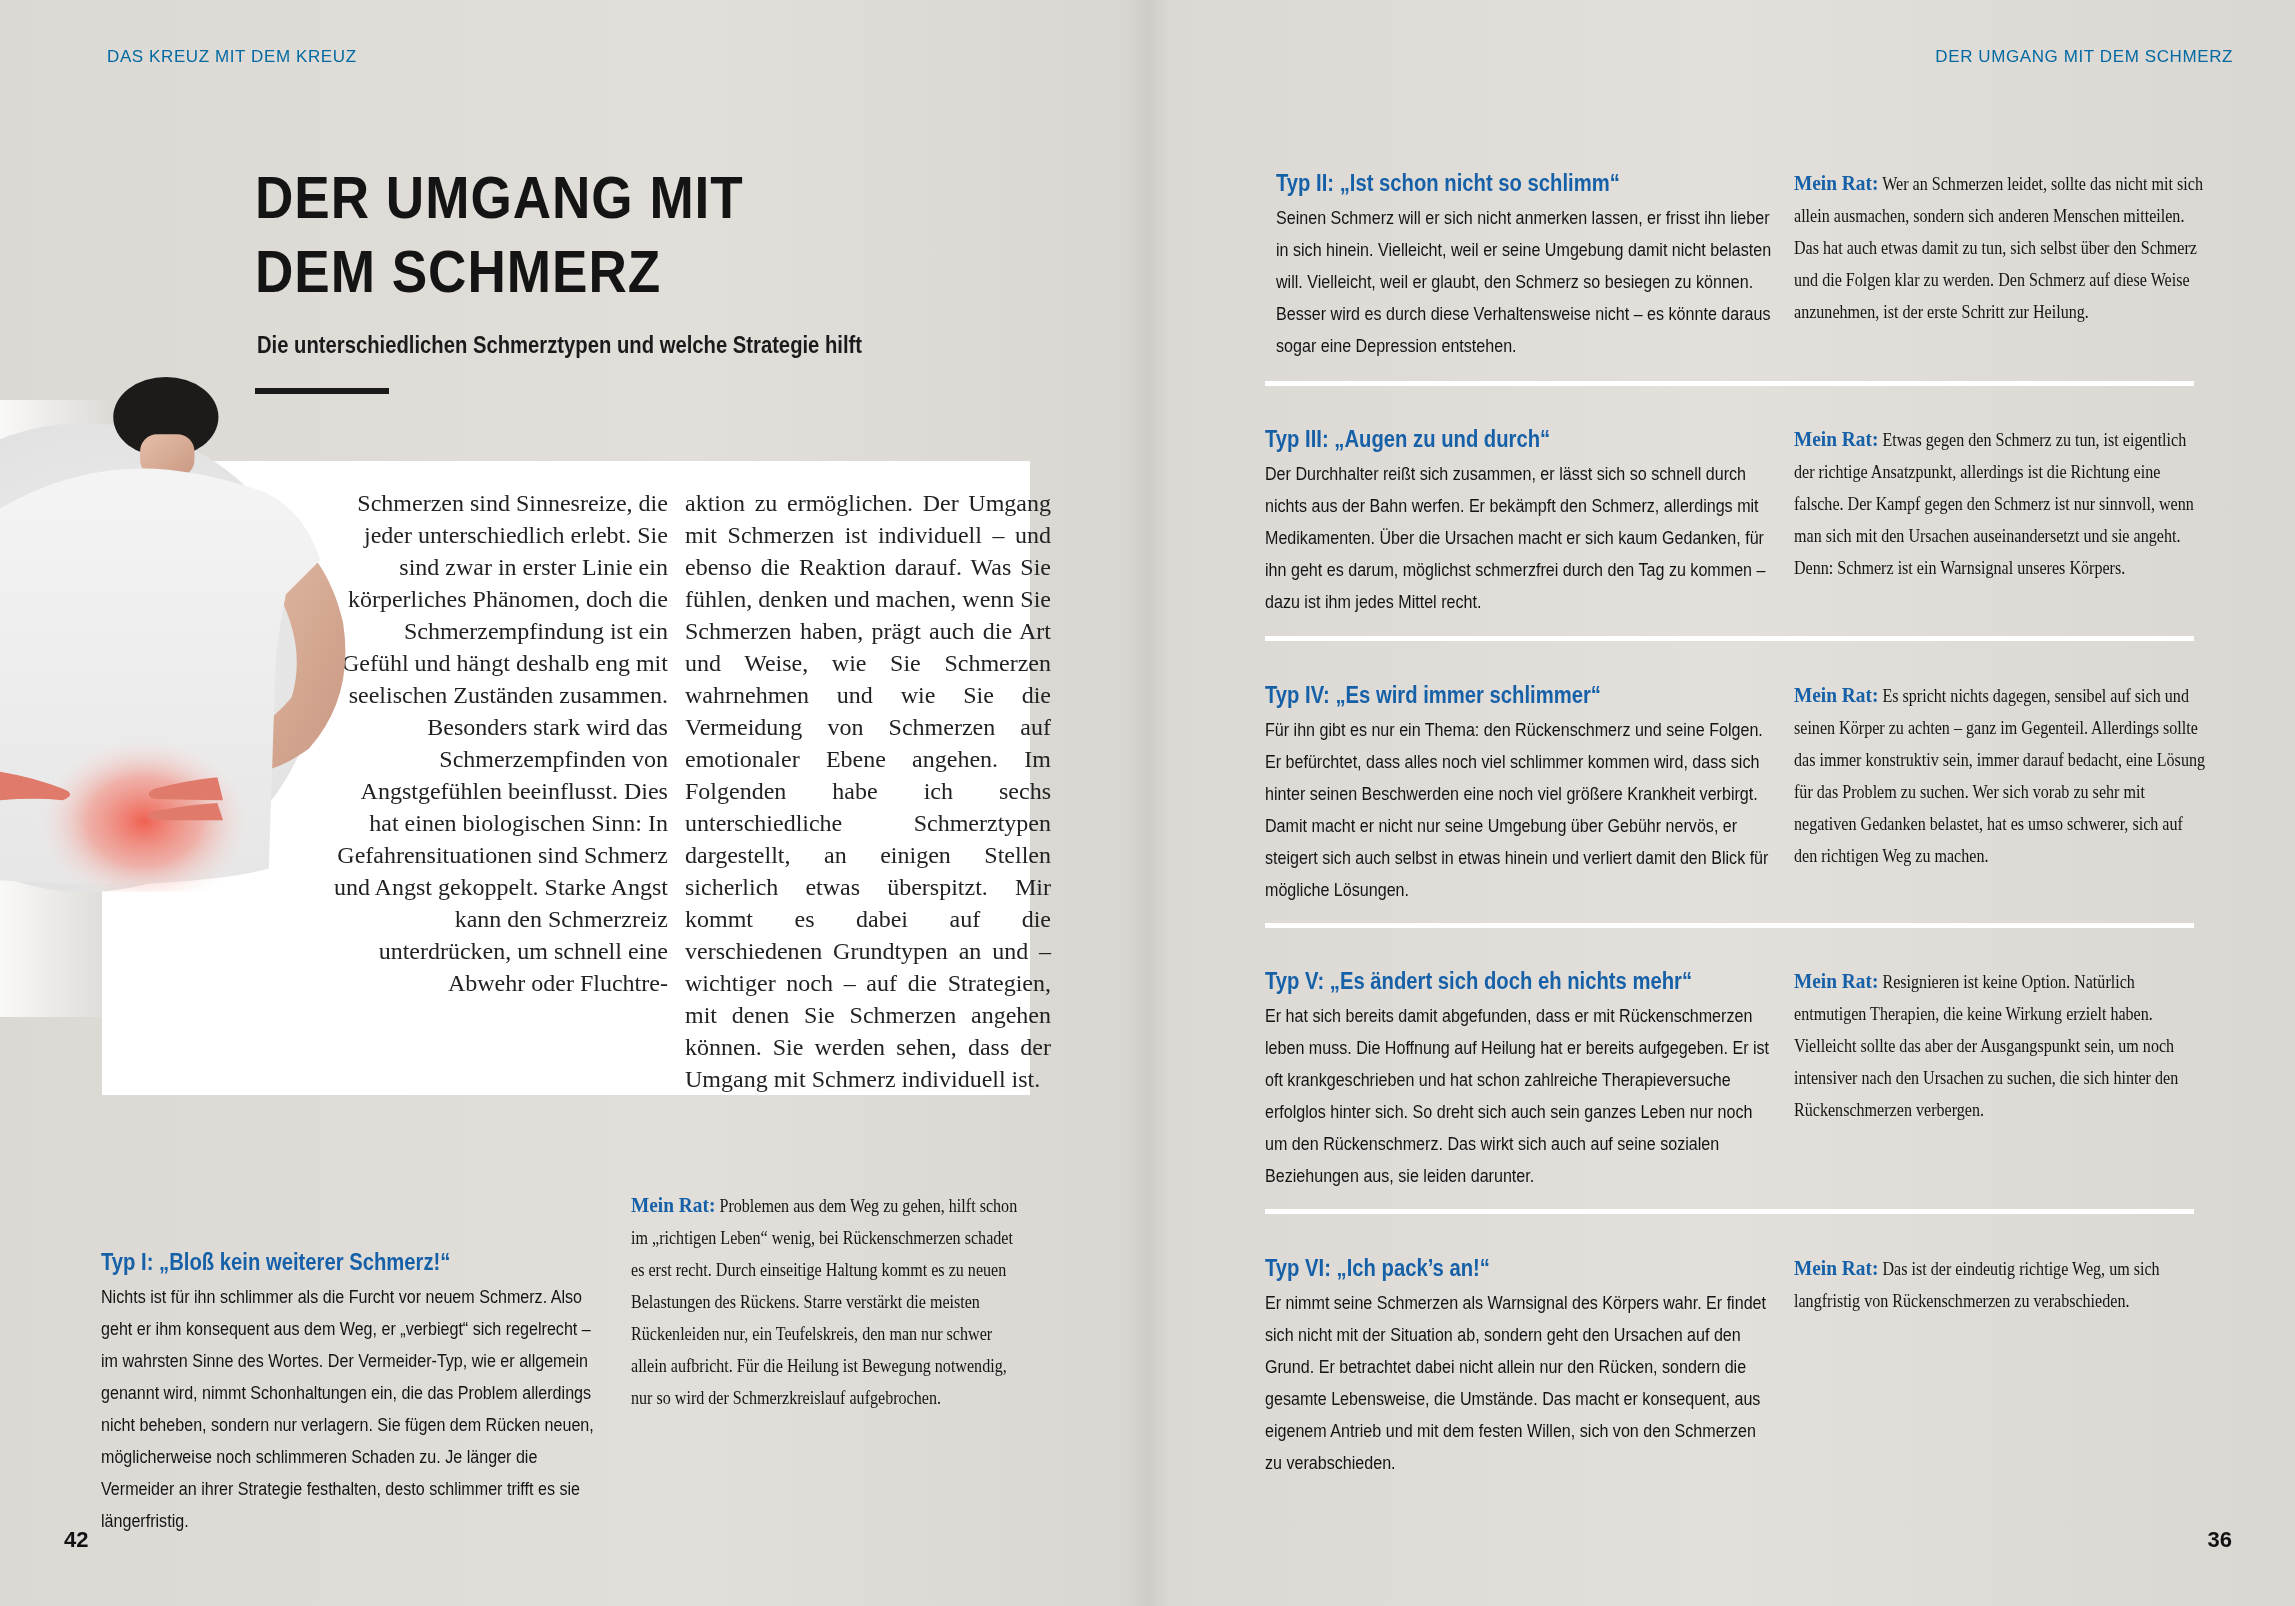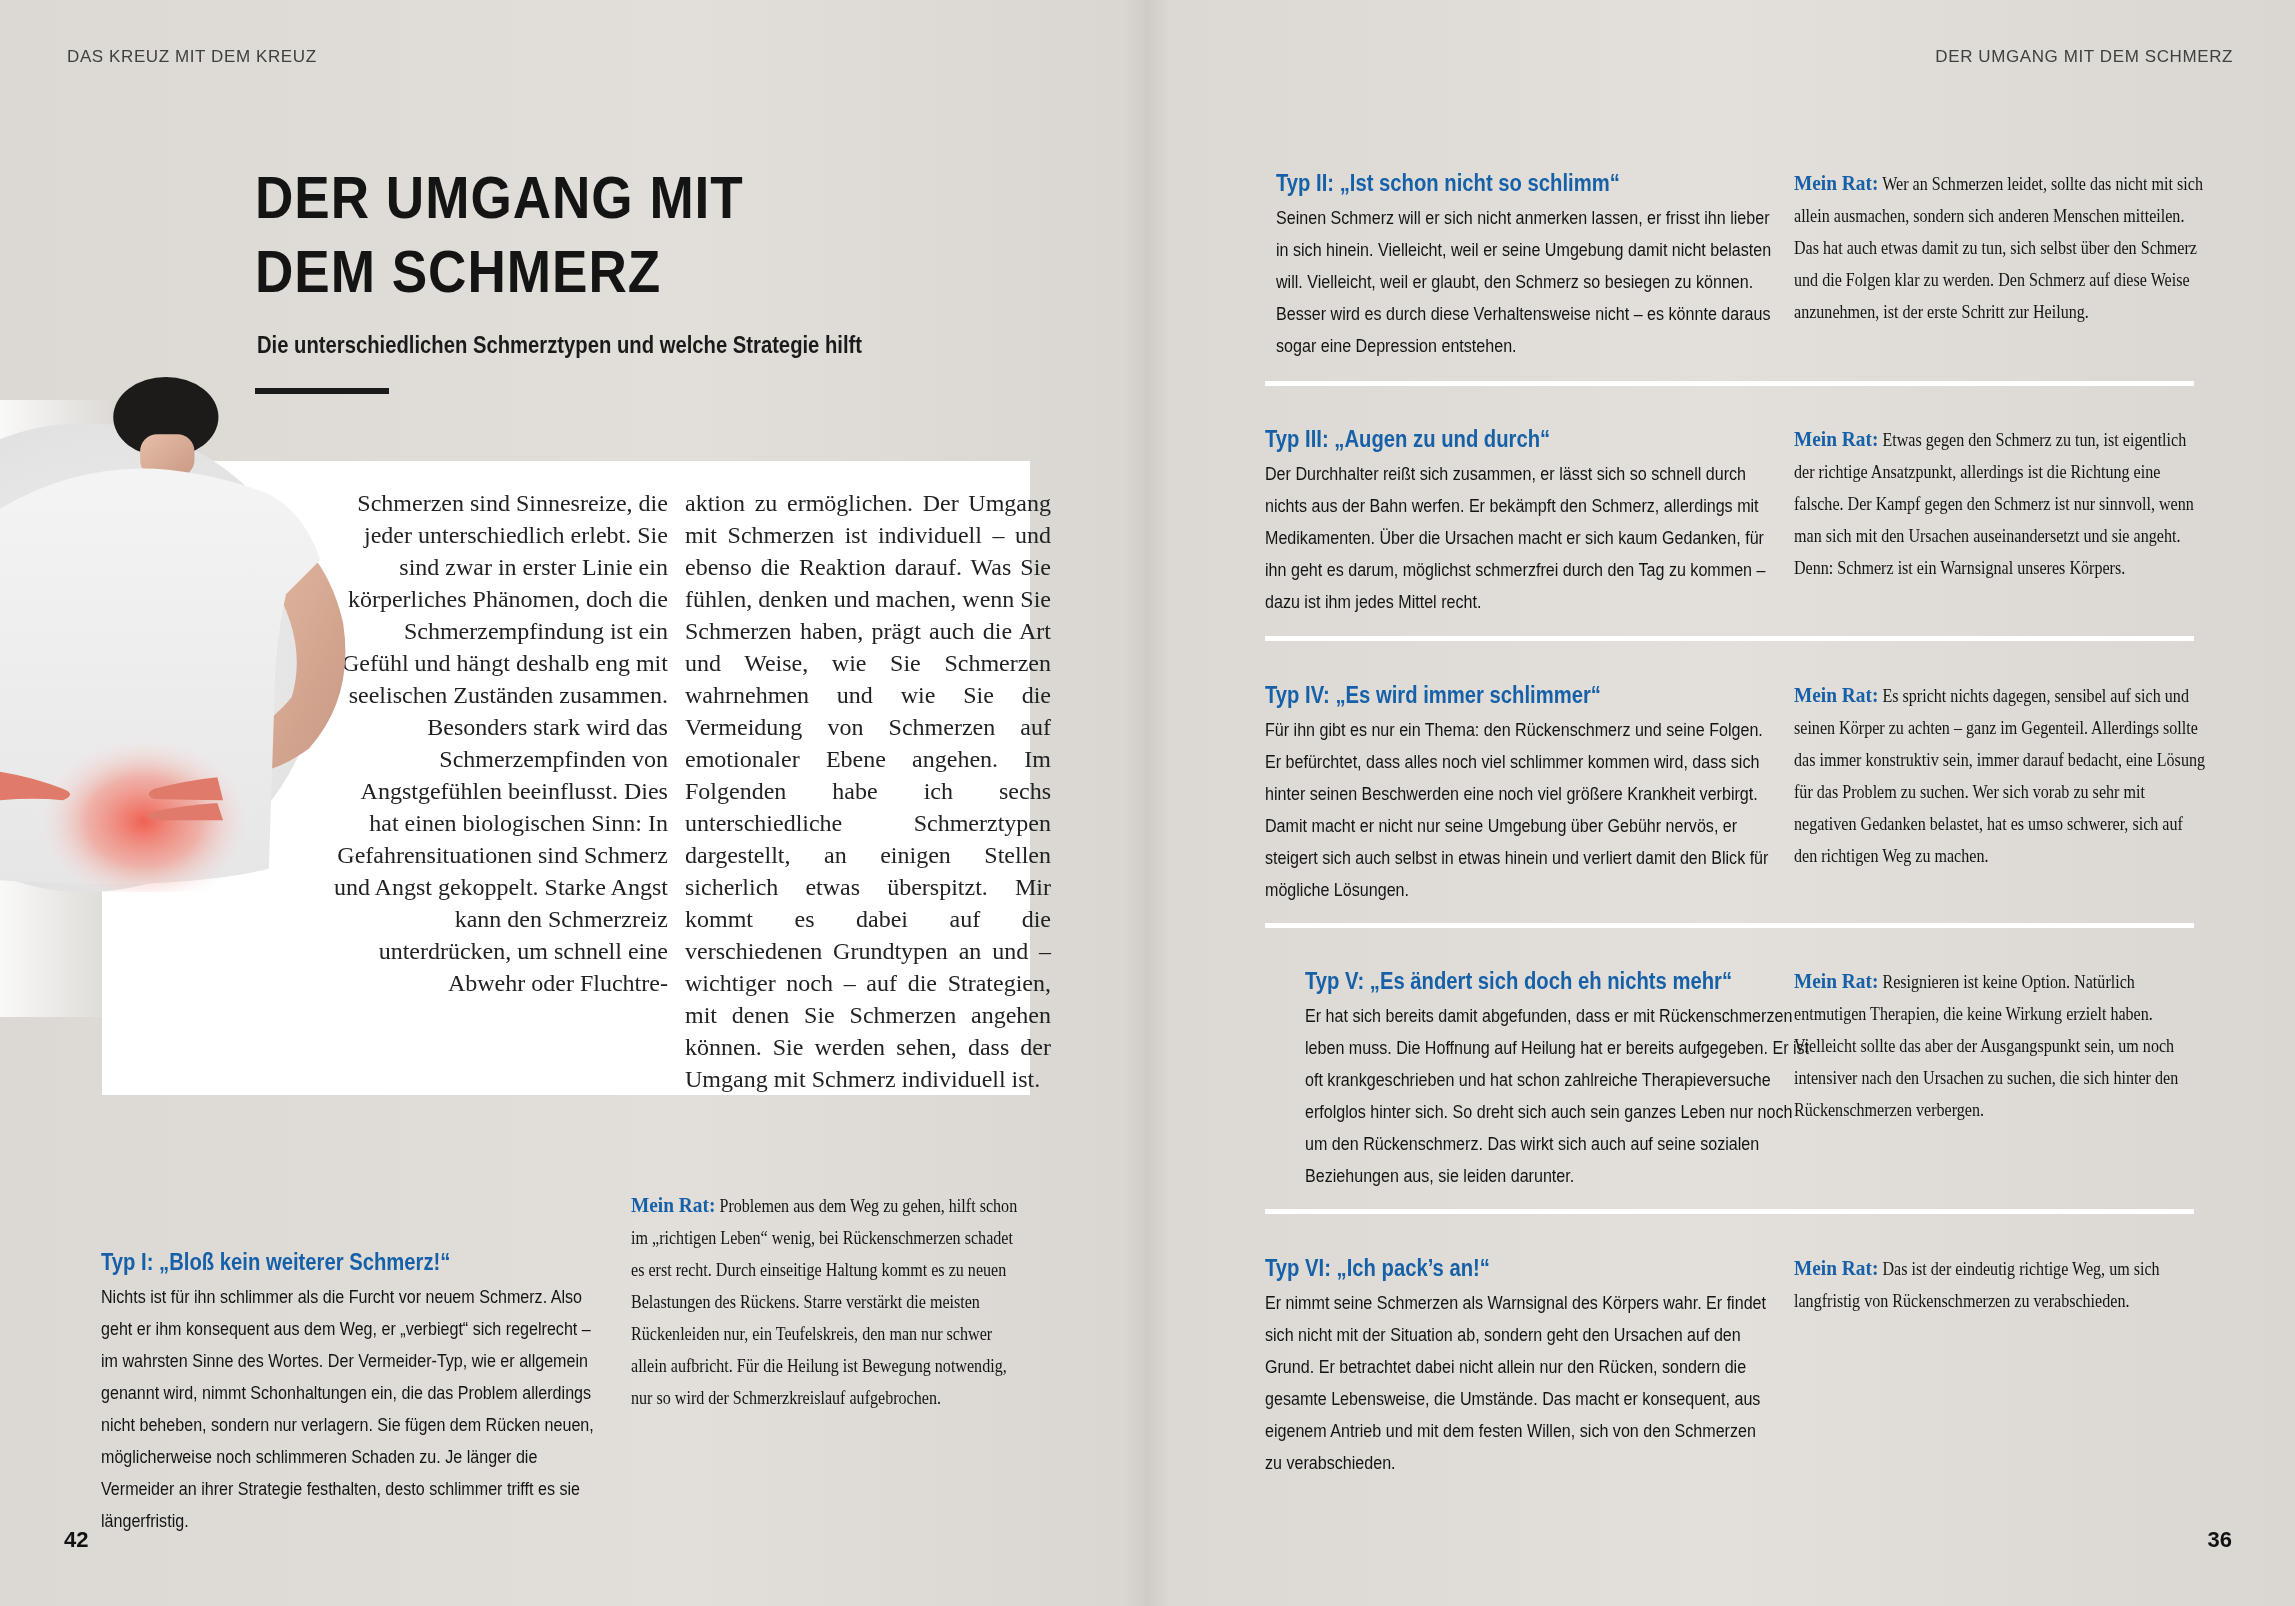--- a/index.html
+++ b/index.html
@@ -8,21 +8,21 @@
       background: linear-gradient(90deg, #dcd9d5 0%, #e2dfdb 30%, #dad7d3 49%, #cfccc8 50%, #dcd9d5 51%, #e3e0dc 75%, #dad7d3 100%);
       font-family: "Liberation Sans", "DejaVu Sans", sans-serif;
       color: #1a1a1a;
     }
     .page { position: absolute; top: 0; height: 1607px; width: 1148px; }
     .page.left { left: 0; }
     .page.right { left: 1148px; }
 
     .running-head {
       position: absolute; top: 47px; font-size: 17px; letter-spacing: 0.6px;
-      color: #404040; font-family: "Liberation Sans", sans-serif;
+      color: #0369a1; font-family: "Liberation Sans", sans-serif; margin-left: 40px;
     }
     .left .running-head { left: 67px; }
     .right .running-head { right: 63px; text-align: right; }
 
     .page-number {
       position: absolute; top: 1527px; font-size: 22px; font-weight: bold; color: #111;
       font-family: "Liberation Sans", sans-serif;
     }
     .left .page-number { left: 64px; }
     .right .page-number { right: 64px; }
@@ -175,21 +175,21 @@
 
 <div class="type-block" style="left:1265px; top:679px; width:503px;">
   <h3 class="type-title">Typ IV: „Es wird immer schlimmer“</h3>
   <p class="type-body">Für ihn gibt es nur ein Thema: den Rückenschmerz und seine Folgen. Er befürchtet, dass alles noch viel schlimmer kommen wird, dass sich hinter seinen Beschwerden eine noch viel größere Krankheit verbirgt. Damit macht er nicht nur seine Umgebung über Gebühr nervös, er steigert sich auch selbst in etwas hinein und verliert damit den Blick für mögliche Lösungen.</p>
 </div>
 <div class="advice" style="left:1794px; top:679px; width:412px;">
   <p><span class="label">Mein Rat:</span> <span>Es spricht nichts dagegen, sensibel auf sich und seinen Körper zu achten – ganz im Gegenteil. Allerdings sollte das immer konstruktiv sein, immer darauf bedacht, eine Lösung für das Problem zu suchen. Wer sich vorab zu sehr mit negativen Gedanken belastet, hat es umso schwerer, sich auf den richtigen Weg zu machen.</span></p>
 </div>
 <div class="divider" style="top:923px;"></div>
 
-<div class="type-block" style="left:1265px; top:965px; width:503px;margin-left:40px;">
+<div class="type-block" style="left:1265px; top:965px; width:503px;">
   <h3 class="type-title">Typ V: „Es ändert sich doch eh nichts mehr“</h3>
   <p class="type-body">Er hat sich bereits damit abgefunden, dass er mit Rückenschmerzen leben muss. Die Hoffnung auf Heilung hat er bereits aufgegeben. Er ist oft krankgeschrieben und hat schon zahlreiche Therapieversuche erfolglos hinter sich. So dreht sich auch sein ganzes Leben nur noch um den Rückenschmerz. Das wirkt sich auch auf seine sozialen Beziehungen aus, sie leiden darunter.</p>
 </div>
 <div class="advice" style="left:1794px; top:965px; width:412px;">
   <p><span class="label">Mein Rat:</span> <span>Resignieren ist keine Option. Natürlich entmutigen Therapien, die keine Wirkung erzielt haben. Vielleicht sollte das aber der Ausgangspunkt sein, um noch intensiver nach den Ursachen zu suchen, die sich hinter den Rückenschmerzen verbergen.</span></p>
 </div>
 <div class="divider" style="top:1209px;"></div>
 
 <div class="type-block" style="left:1265px; top:1252px; width:503px;">
   <h3 class="type-title">Typ VI: „Ich pack’s an!“</h3>

